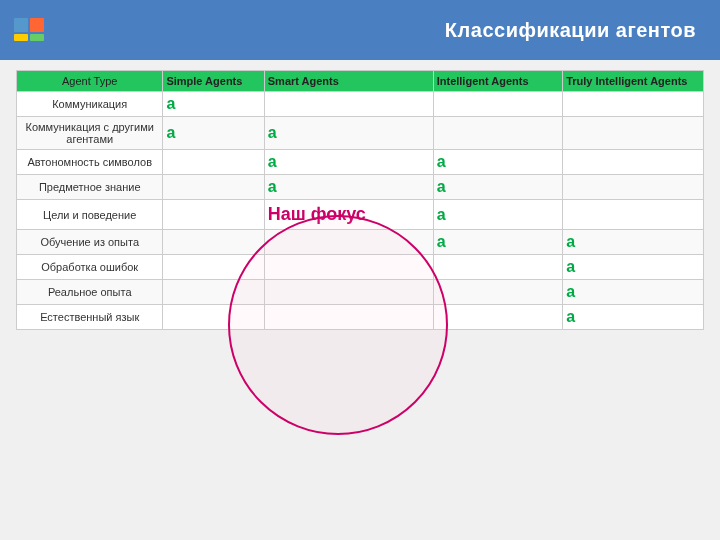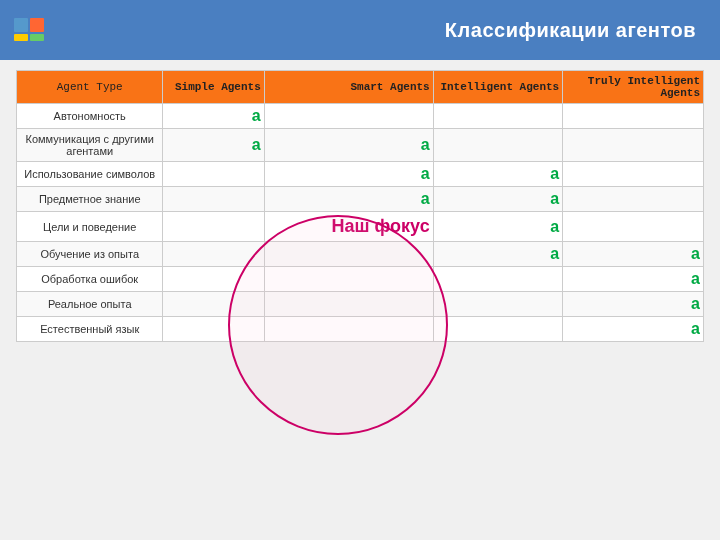--- a/index.html
+++ b/index.html
@@ -45,21 +45,21 @@
 
     
     table {
       width: 100%;
       border-collapse: collapse;
       background: white;
       font-size: 11px;
     }
     th, td {
       border: 1px solid #ccc;
-      text-align: right;
+      text-align: left;
       vertical-align: middle;
       padding: 4px 3px;
     }
     th {
       background: #e8e8e8;
       font-weight: bold;
       color: #222;
       font-size: 11px;
     }
     td {
@@ -102,22 +102,21 @@
       background: rgba(255,180,200,0.08);
     }
 
     tr:nth-child(even) td {
       background: #f9f9f9;
     }
     tr:nth-child(odd) td {
       background: #ffffff;
     }
     th {
-      background: #f97316;
-      font-family: Liberation Mono, monospace;
+      background: #22c55e;
     }
   </style>
 </head>
 <body>
 
 <div class="header">
   <div class="header-logo">
     <svg width="44" height="24" viewBox="0 0 44 24">
       <rect x="0" y="0" width="14" height="14" fill="#5599cc" rx="1"></rect>
       <rect x="16" y="0" width="14" height="14" fill="#ff6633" rx="1"></rect>
@@ -135,35 +134,35 @@
       <tr>
         <th class="col-agent-type">Agent Type</th>
         <th class="col-simple">Simple Agents</th>
         <th class="col-smart">Smart Agents</th>
         <th class="col-intelligent">Intelligent Agents</th>
         <th class="col-truly">Truly Intelligent Agents</th>
       </tr>
     </thead>
     <tbody id="table-body">
     <tr>
-          <td class="col-agent-type">Автономность</td>
+          <td class="col-agent-type">Коммуникация</td>
           <td><span class="check">a</span></td>
           <td></td>
           <td></td>
           <td></td>
         </tr>
         <tr>
           <td class="col-agent-type">Коммуникация с другими агентами</td>
           <td><span class="check">a</span></td>
           <td><span class="check">a</span></td>
           <td></td>
           <td></td>
         </tr>
         <tr>
-          <td class="col-agent-type">Использование символов</td>
+          <td class="col-agent-type">Автономность символов</td>
           <td></td>
           <td><span class="check">a</span></td>
           <td><span class="check">a</span></td>
           <td></td>
         </tr>
         <tr>
           <td class="col-agent-type">Предметное знание</td>
           <td></td>
           <td><span class="check">a</span></td>
           <td><span class="check">a</span></td>

